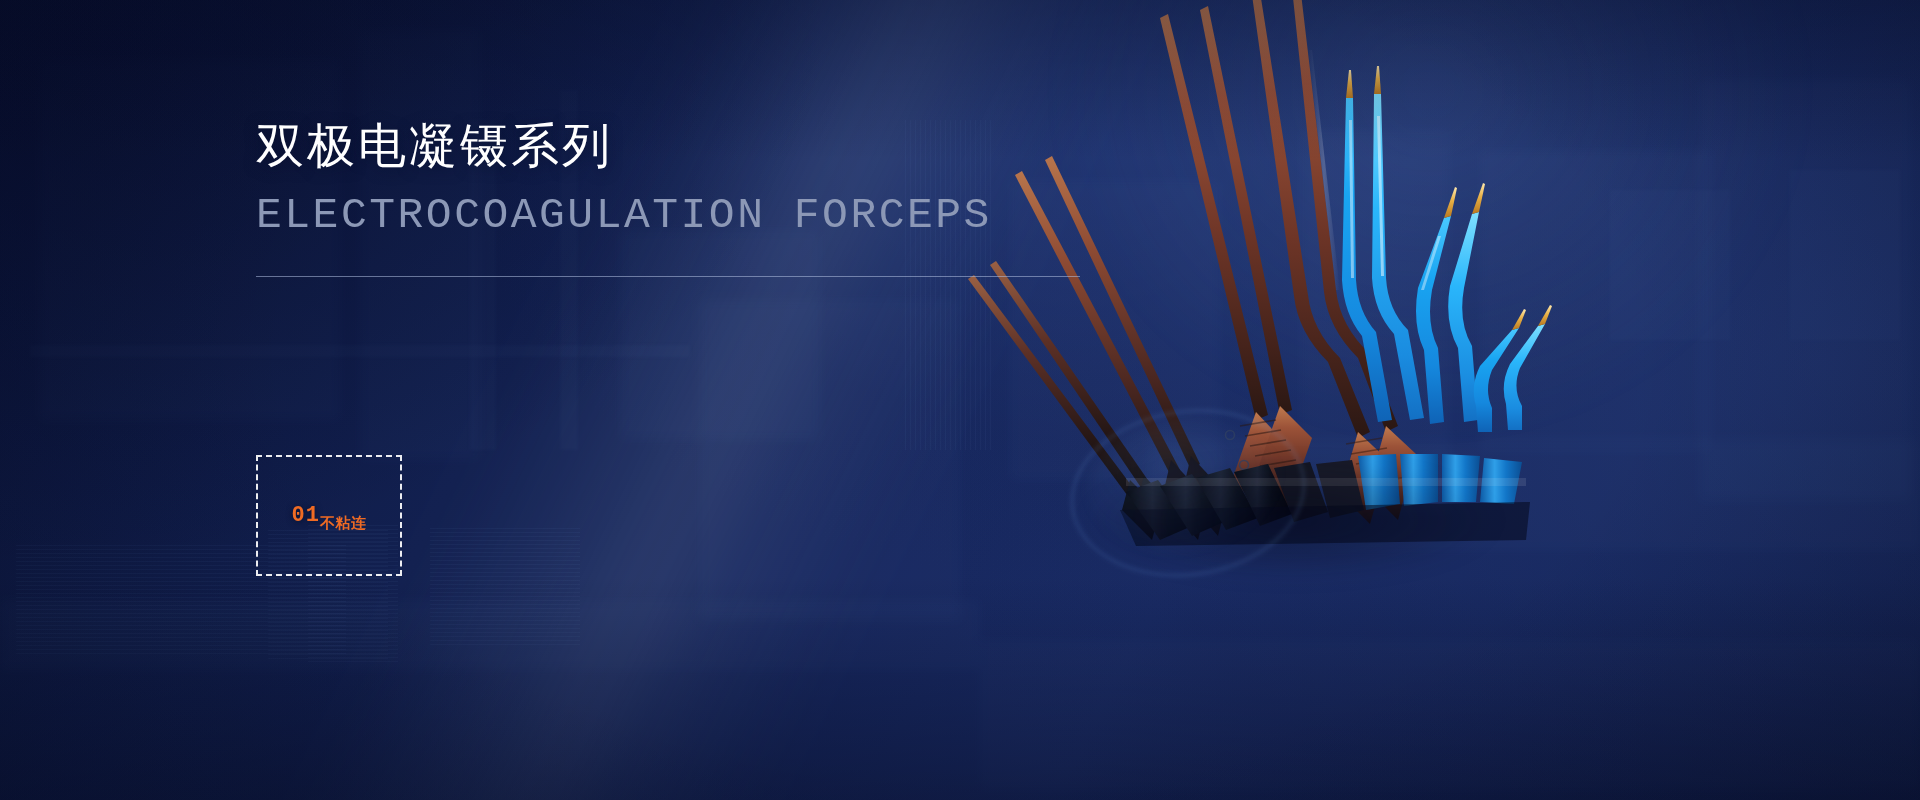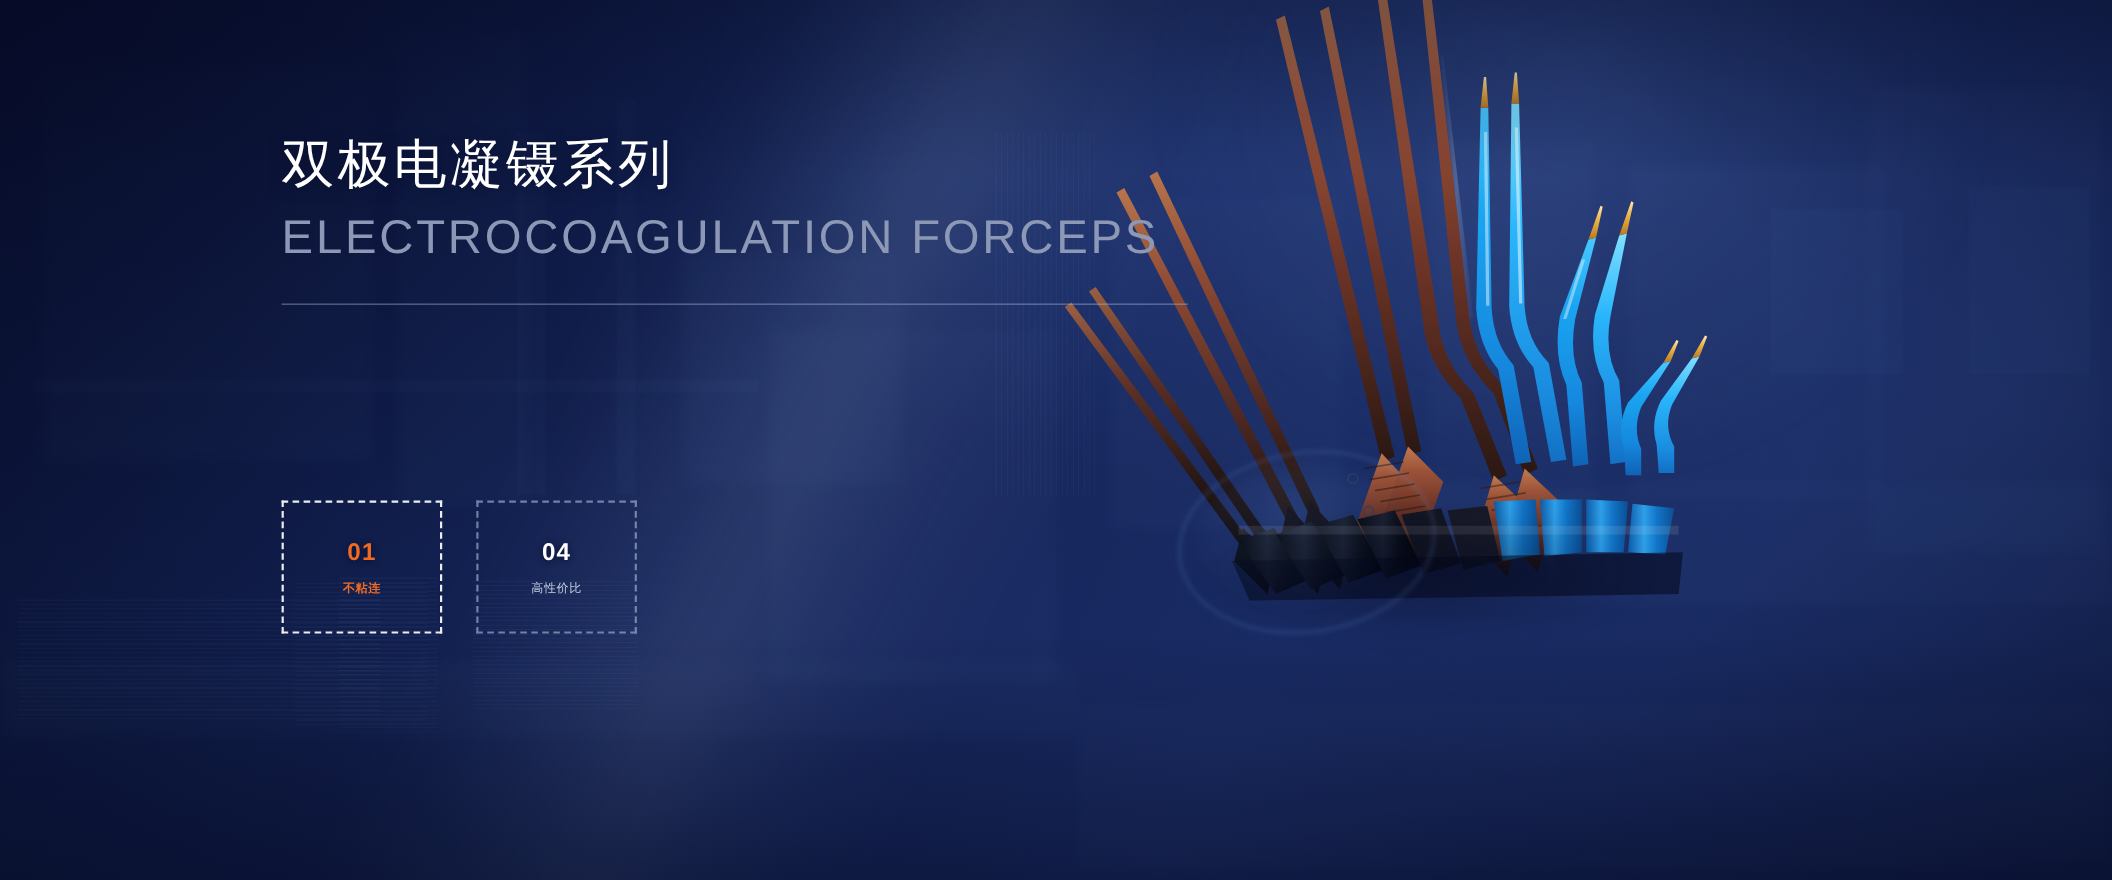--- a/index.html
+++ b/index.html
@@ -10,20 +10,21 @@
   body {
     font-family: "Liberation Sans", "DejaVu Sans", sans-serif;
   }
 
   #banner {
     position: relative;
     width: 1920px;
     height: 800px;
     overflow: hidden;
     background: #404040;
+    font-family: Liberation Mono, monospace;
   }
 
   
   .bg-base {
     position: absolute;
     inset: 0;
     background:
       radial-gradient(ellipse 900px 620px at 58% 18%, rgba(40,64,130,0.55) 0%, rgba(26,44,98,0.18) 48%, rgba(13,24,62,0) 72%),
       radial-gradient(ellipse 1200px 900px at 95% 45%, rgba(38,62,126,0.45) 0%, rgba(18,32,78,0.1) 60%, rgba(13,24,62,0) 80%),
       linear-gradient(118deg, #0b1438 0%, #101d4a 22%, #16265c 47%, #1a2c66 63%, #16265c 80%, #101c48 100%);
@@ -145,36 +146,36 @@
     display: flex;
     align-items: flex-start;
   }
   .feature {
     box-sizing: border-box;
     width: 146px;
     height: 121px;
     margin-right: 31px;
     border: 2px dashed rgba(168,186,216,0.62);
     display: flex;
-    flex-direction: column;
+    flex-direction: row;
     align-items: center;
     justify-content: center;
   }
   .feature:last-child { margin-right: 0; }
   .feature .num {
     font-size: 22px;
     font-weight: 700;
     letter-spacing: 1px;
     color: #ffffff;
     line-height: 1;
     text-shadow: 0 1px 6px rgba(4,10,34,0.7);
   }
   .feature .lbl {
     margin-top: 17px;
-    font-size: 11px;
+    font-size: 15px;
     letter-spacing: 0.5px;
     color: #c3cde0;
     line-height: 1;
     white-space: nowrap;
   }
   
   .feature.accent {
     border-color: rgba(255,255,255,0.92);
   }
   .feature.accent .num,
@@ -412,19 +413,15 @@
     <h1 class="title-cn">双极电凝镊系列</h1>
     <div class="title-en">ELECTROCOAGULATION FORCEPS</div>
     <div class="rule"></div>
   </div>
 
   <div class="features">
     <div class="feature accent">
       <div class="num">01</div>
       <div class="lbl">不粘连</div>
     </div>
-    <div class="feature">
-      <div class="num">04</div>
-      <div class="lbl">高性价比</div>
-    </div>
   </div>
 
 </div>
 
 </body></html>

